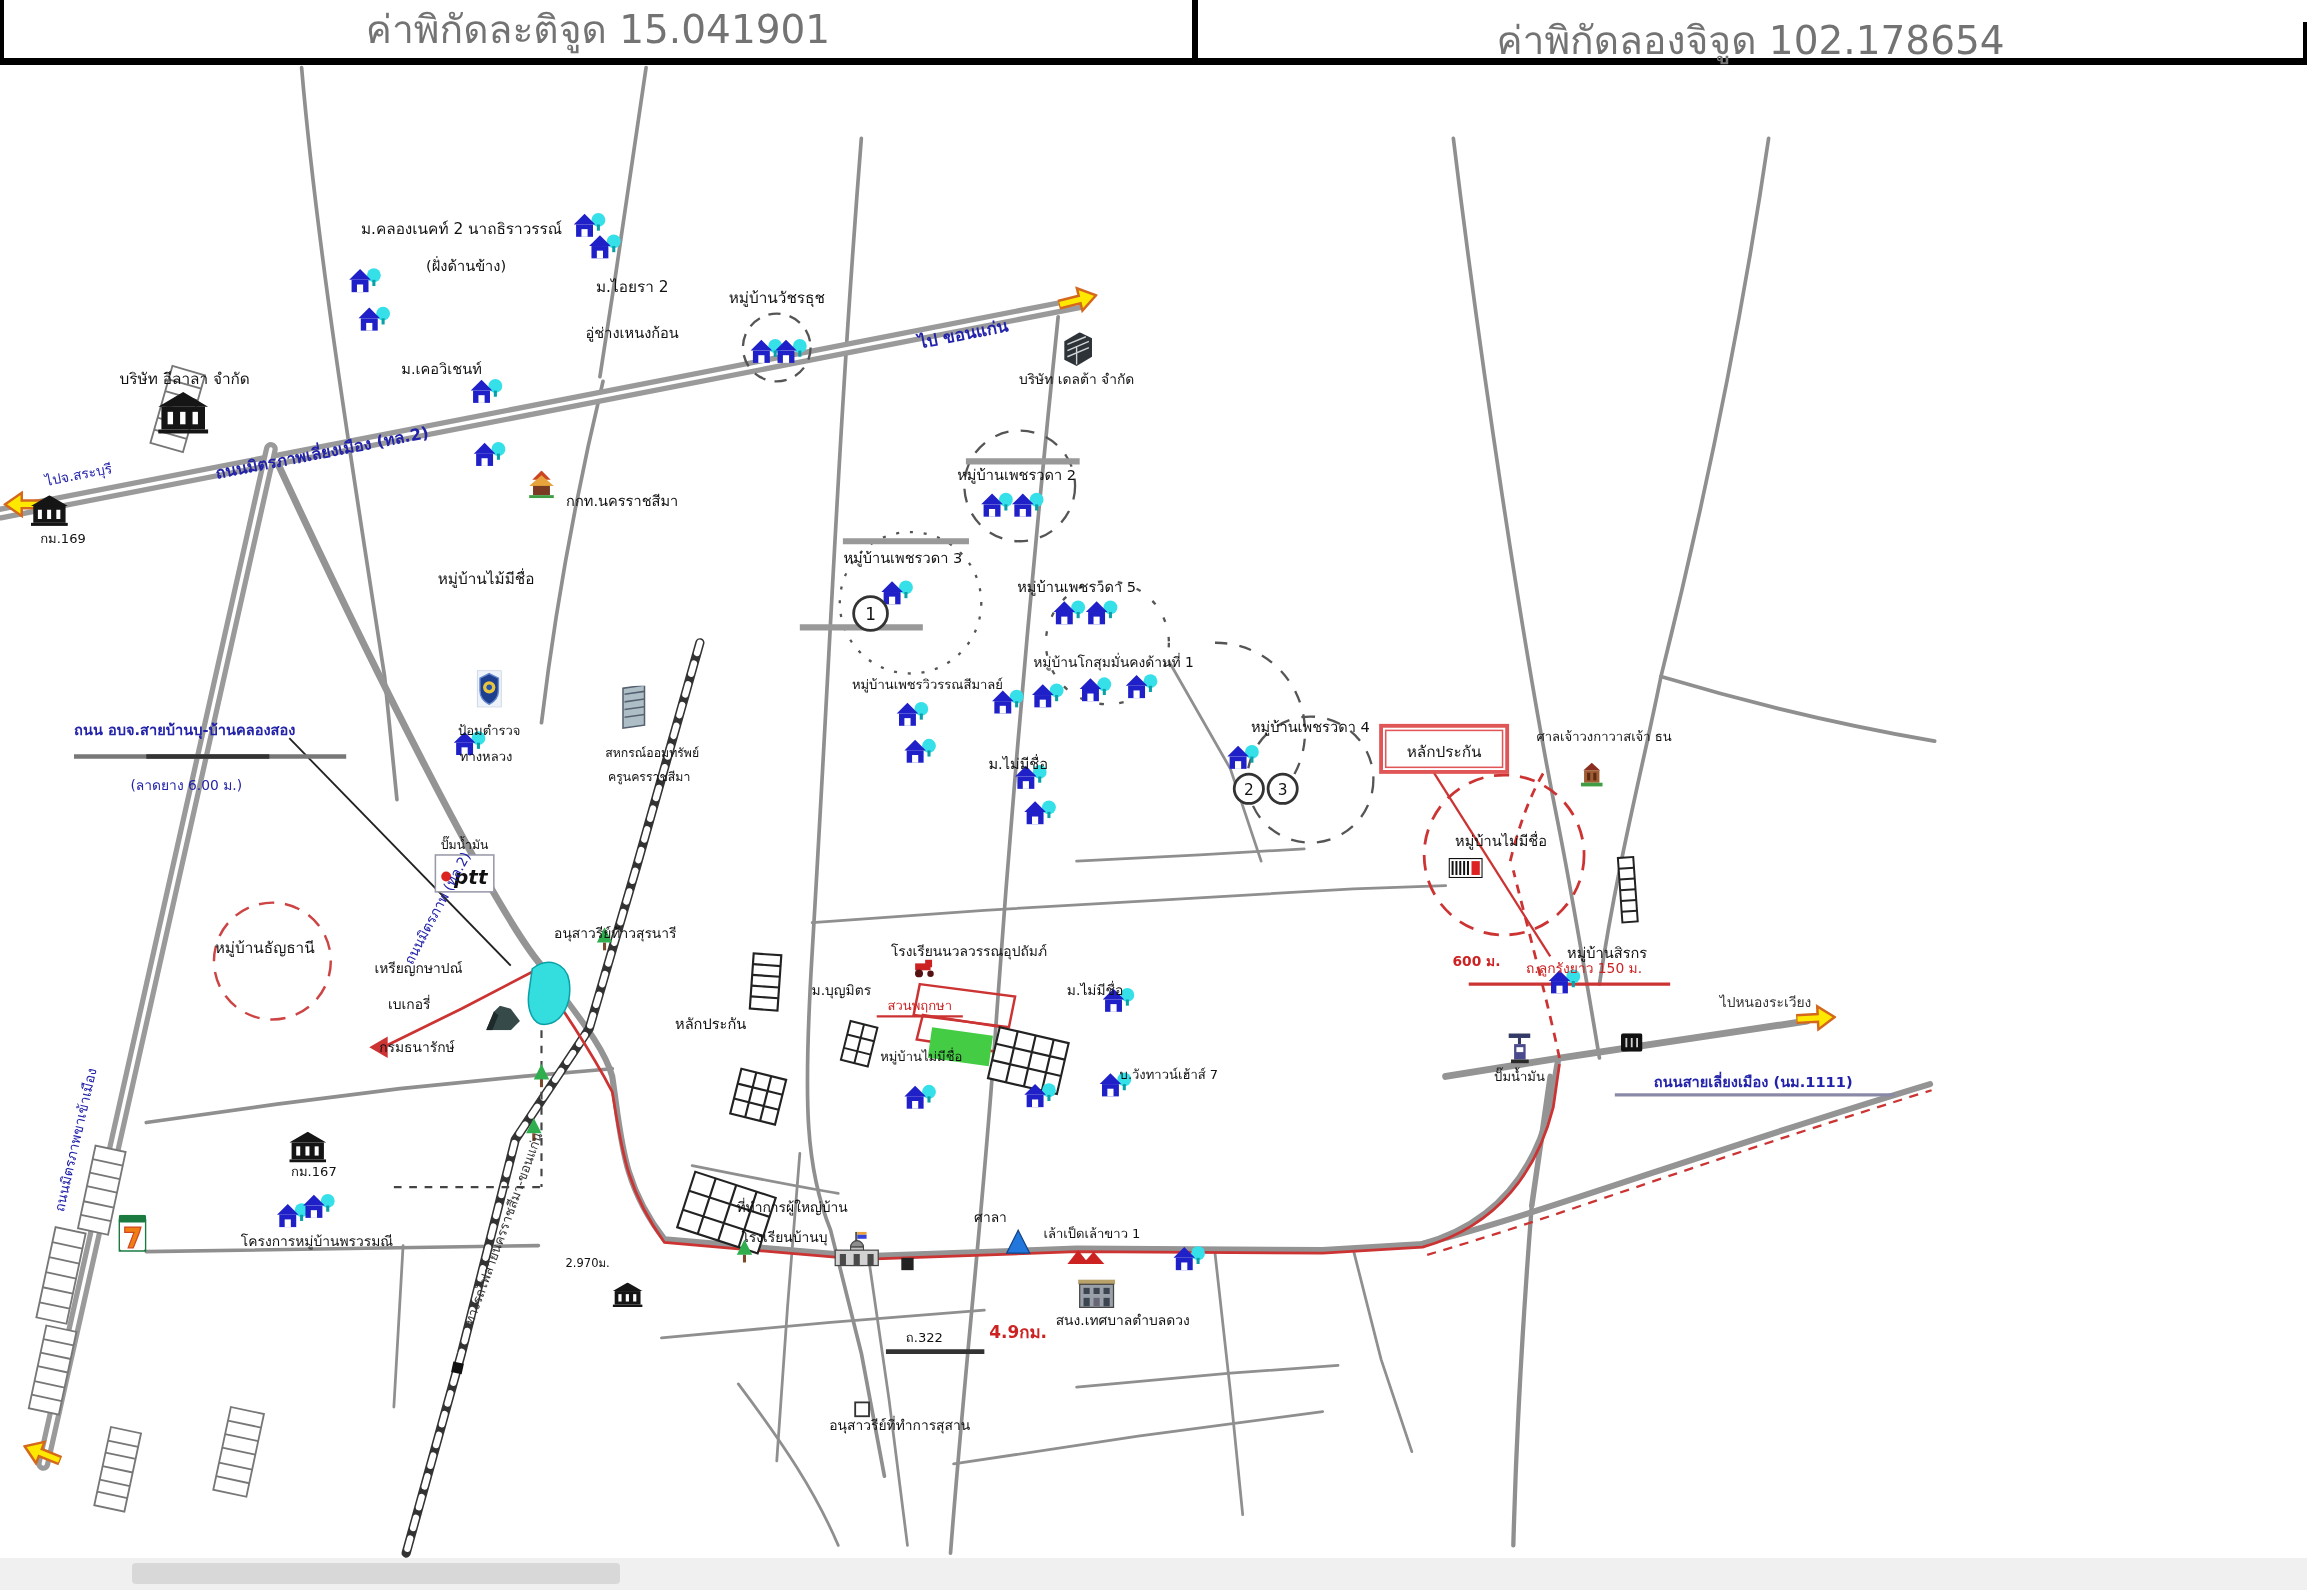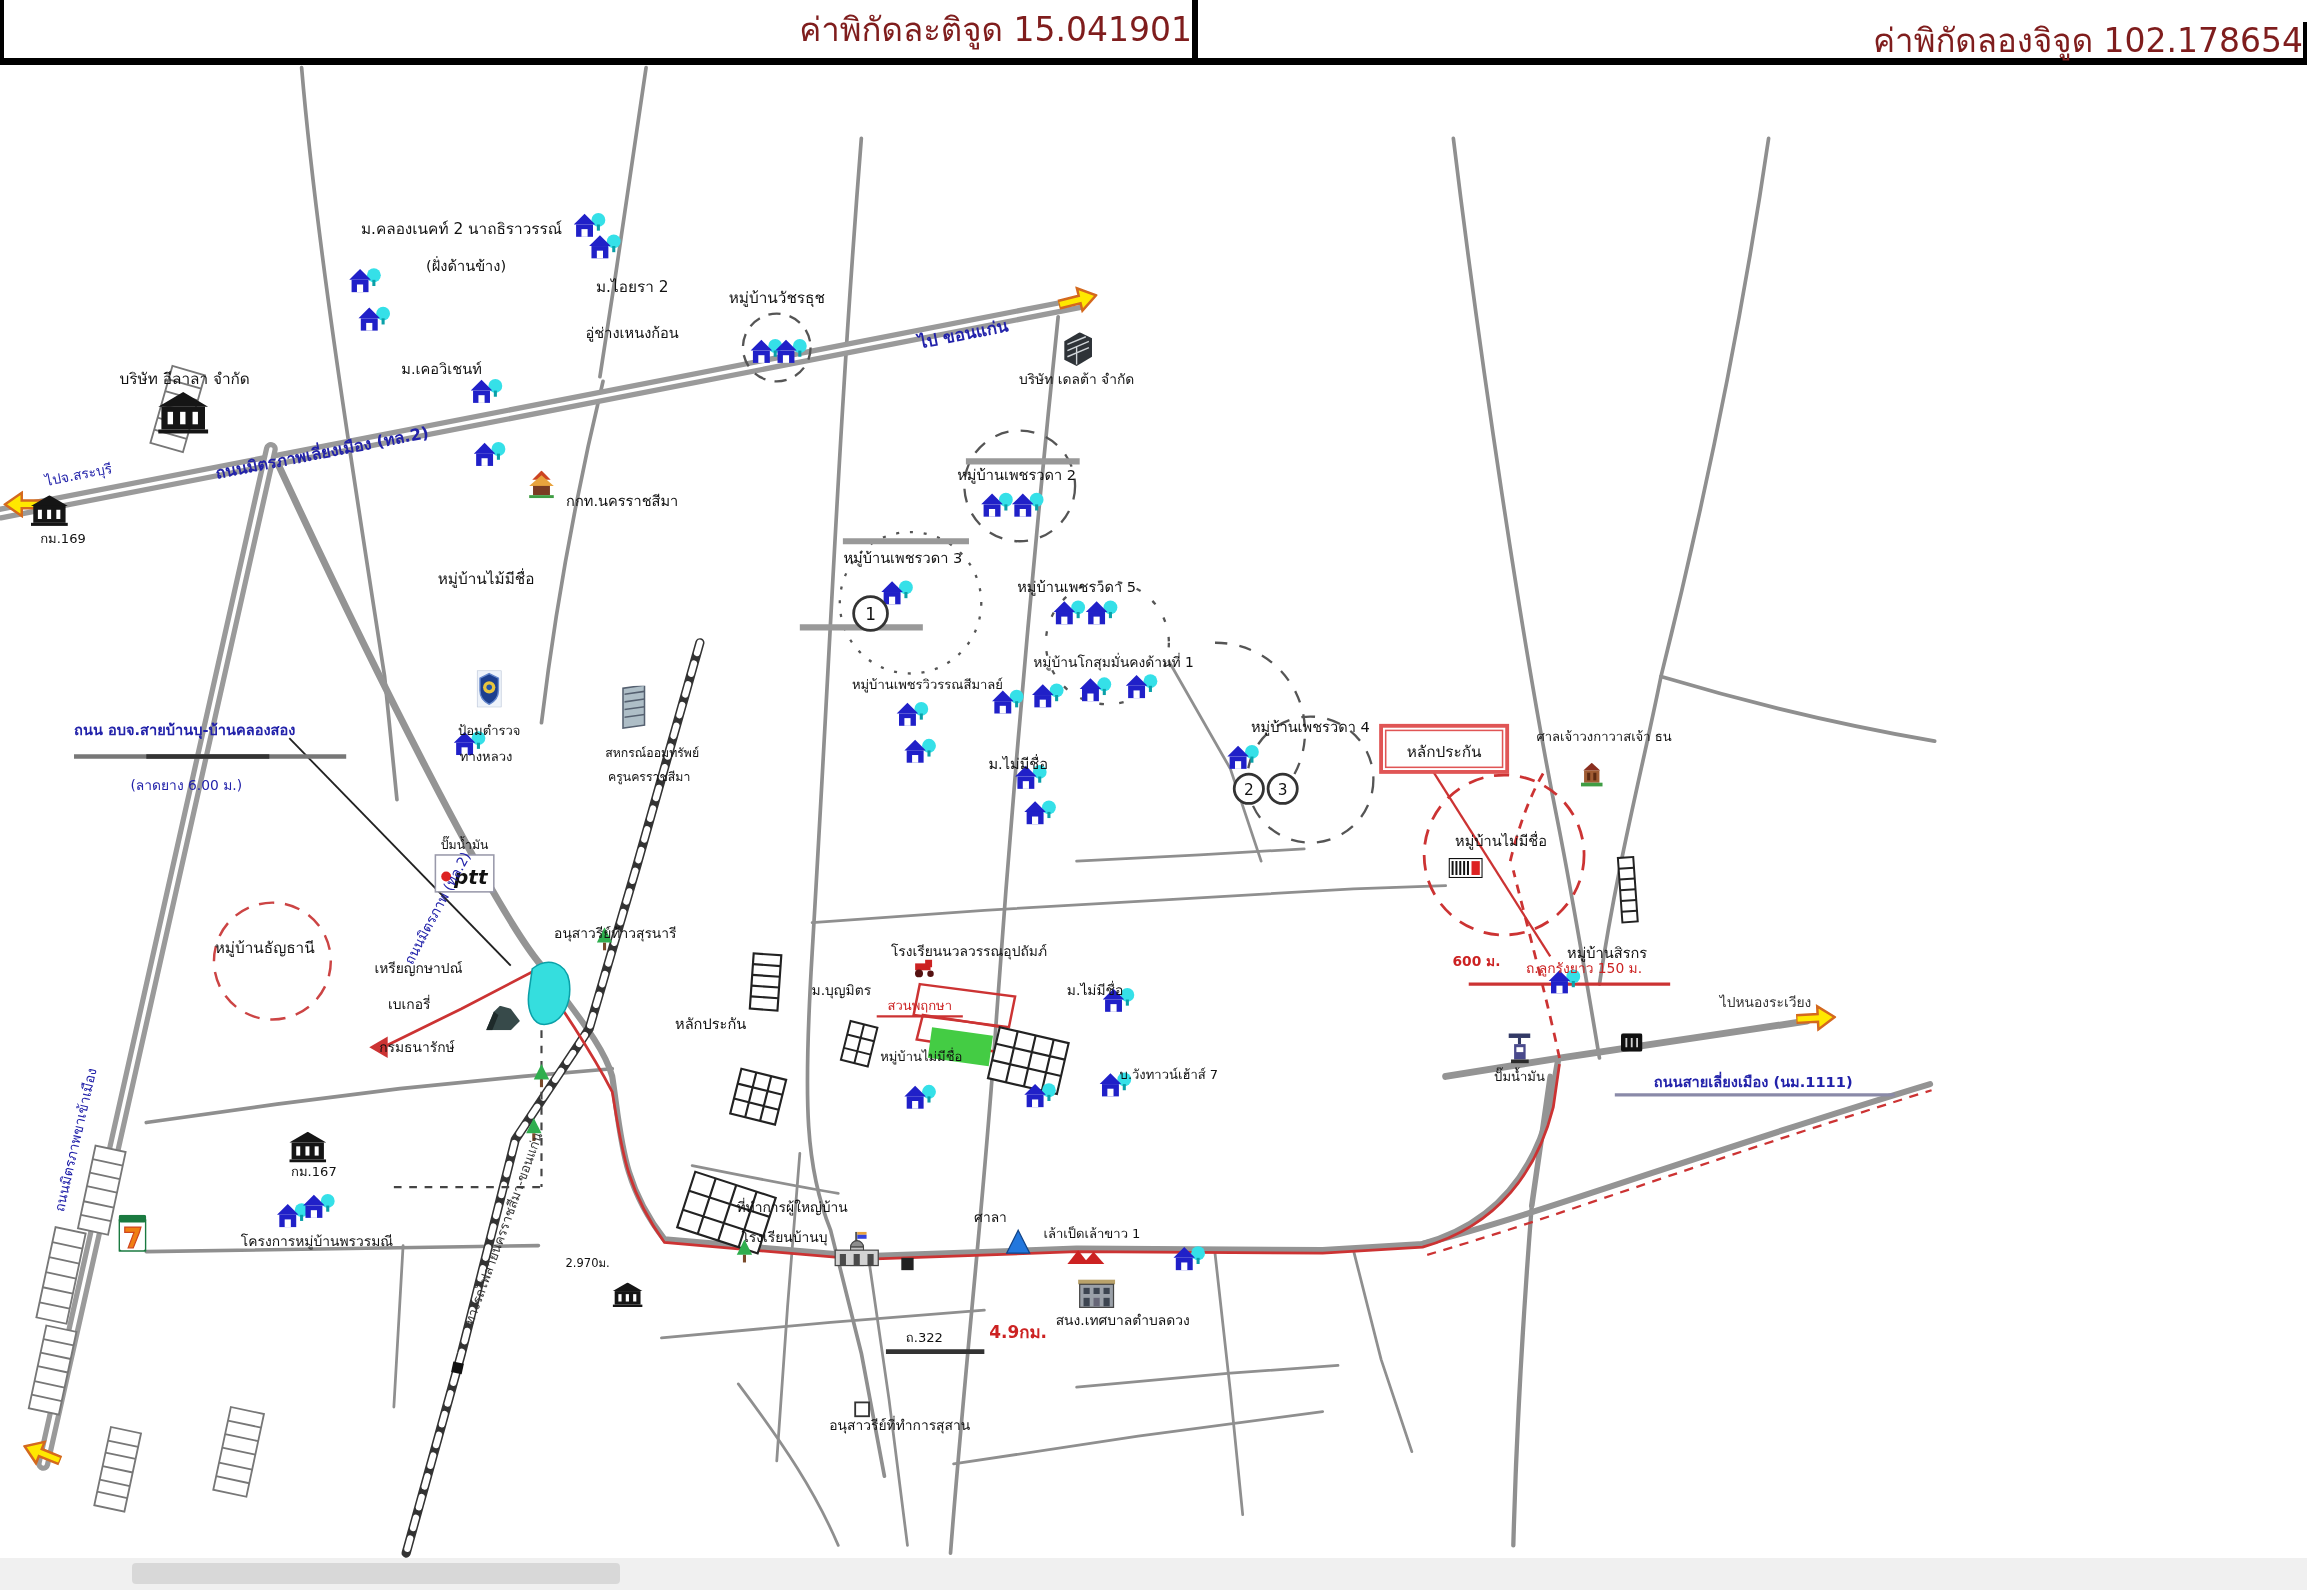--- a/index.html
+++ b/index.html
@@ -1,20 +1,20 @@
 <!DOCTYPE html>
 <html style="font-size:8.2px"><head>
 <meta charset="utf-8">
 <style>
   html,body{margin:0;padding:0;background:#fff;}
   .page{position:relative;width:2307px;height:1590px;background:#fff;overflow:hidden;
         font-family:"DejaVu Sans",sans-serif;}
   .coord-header{position:absolute;top:0;left:0;width:2307px;height:58px;display:flex;
         border-bottom:7.2px solid #000;background:#fff;z-index:5;}
-  .coord-cell{display:flex;align-items:center;justify-content:flex-end;font-size:33px;color:#7f1d1d;}
+  .coord-cell{display:flex;align-items:center;justify-content:center;font-size:39px;color:#737373;}
   .cell-lat{width:1188px;border-left:4.1px solid #000;border-right:6.7px solid #000;}
   .cell-lon{flex:1;border-right:4.1px solid #000;margin-top:22px;}
   .bottom-bar{position:absolute;left:0;bottom:0;width:2307px;height:32px;background:#f0f0f0;z-index:5;}
   .scroll-thumb{position:absolute;left:132px;top:5.1px;width:488px;height:20.5px;background:#d8d8d8;border-radius:4.1px;}
   svg{position:absolute;top:0;left:0;}
   text{font-family:"DejaVu Sans",sans-serif;fill:#111;}
   .blue{fill:#2222aa;}
   .red{fill:#cc2222;}
   .dim{fill:#333;}
 </style>

